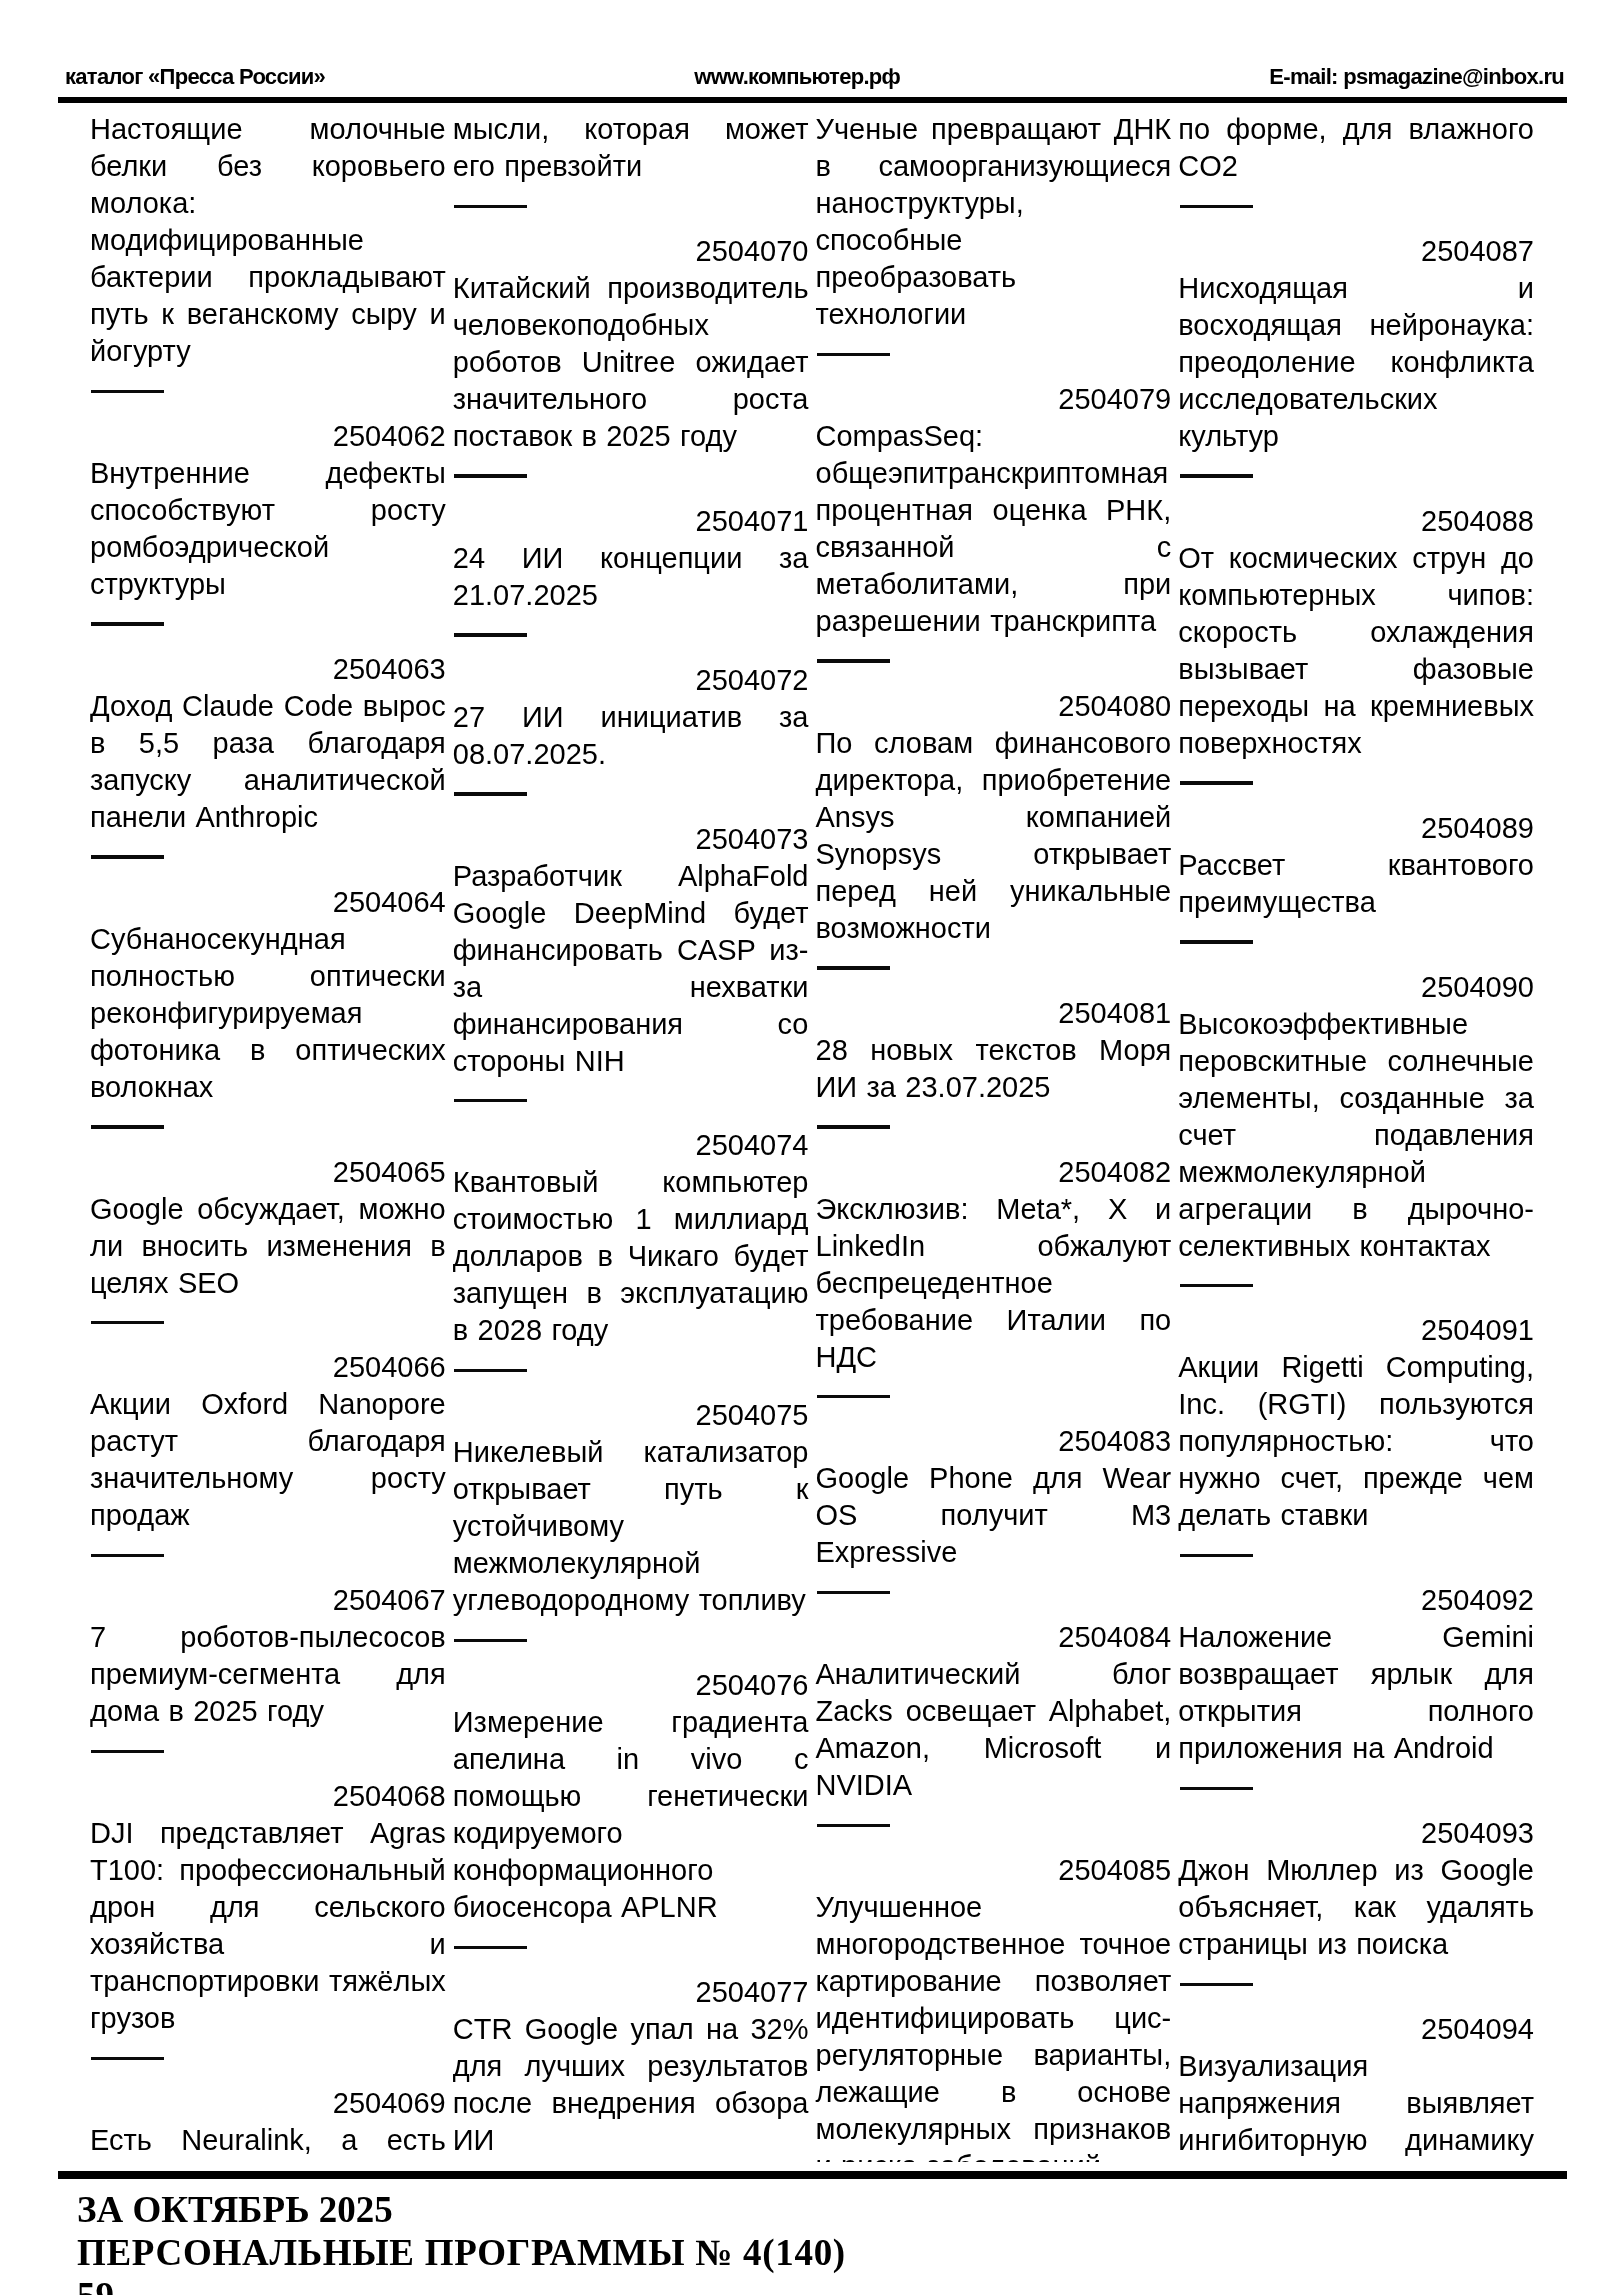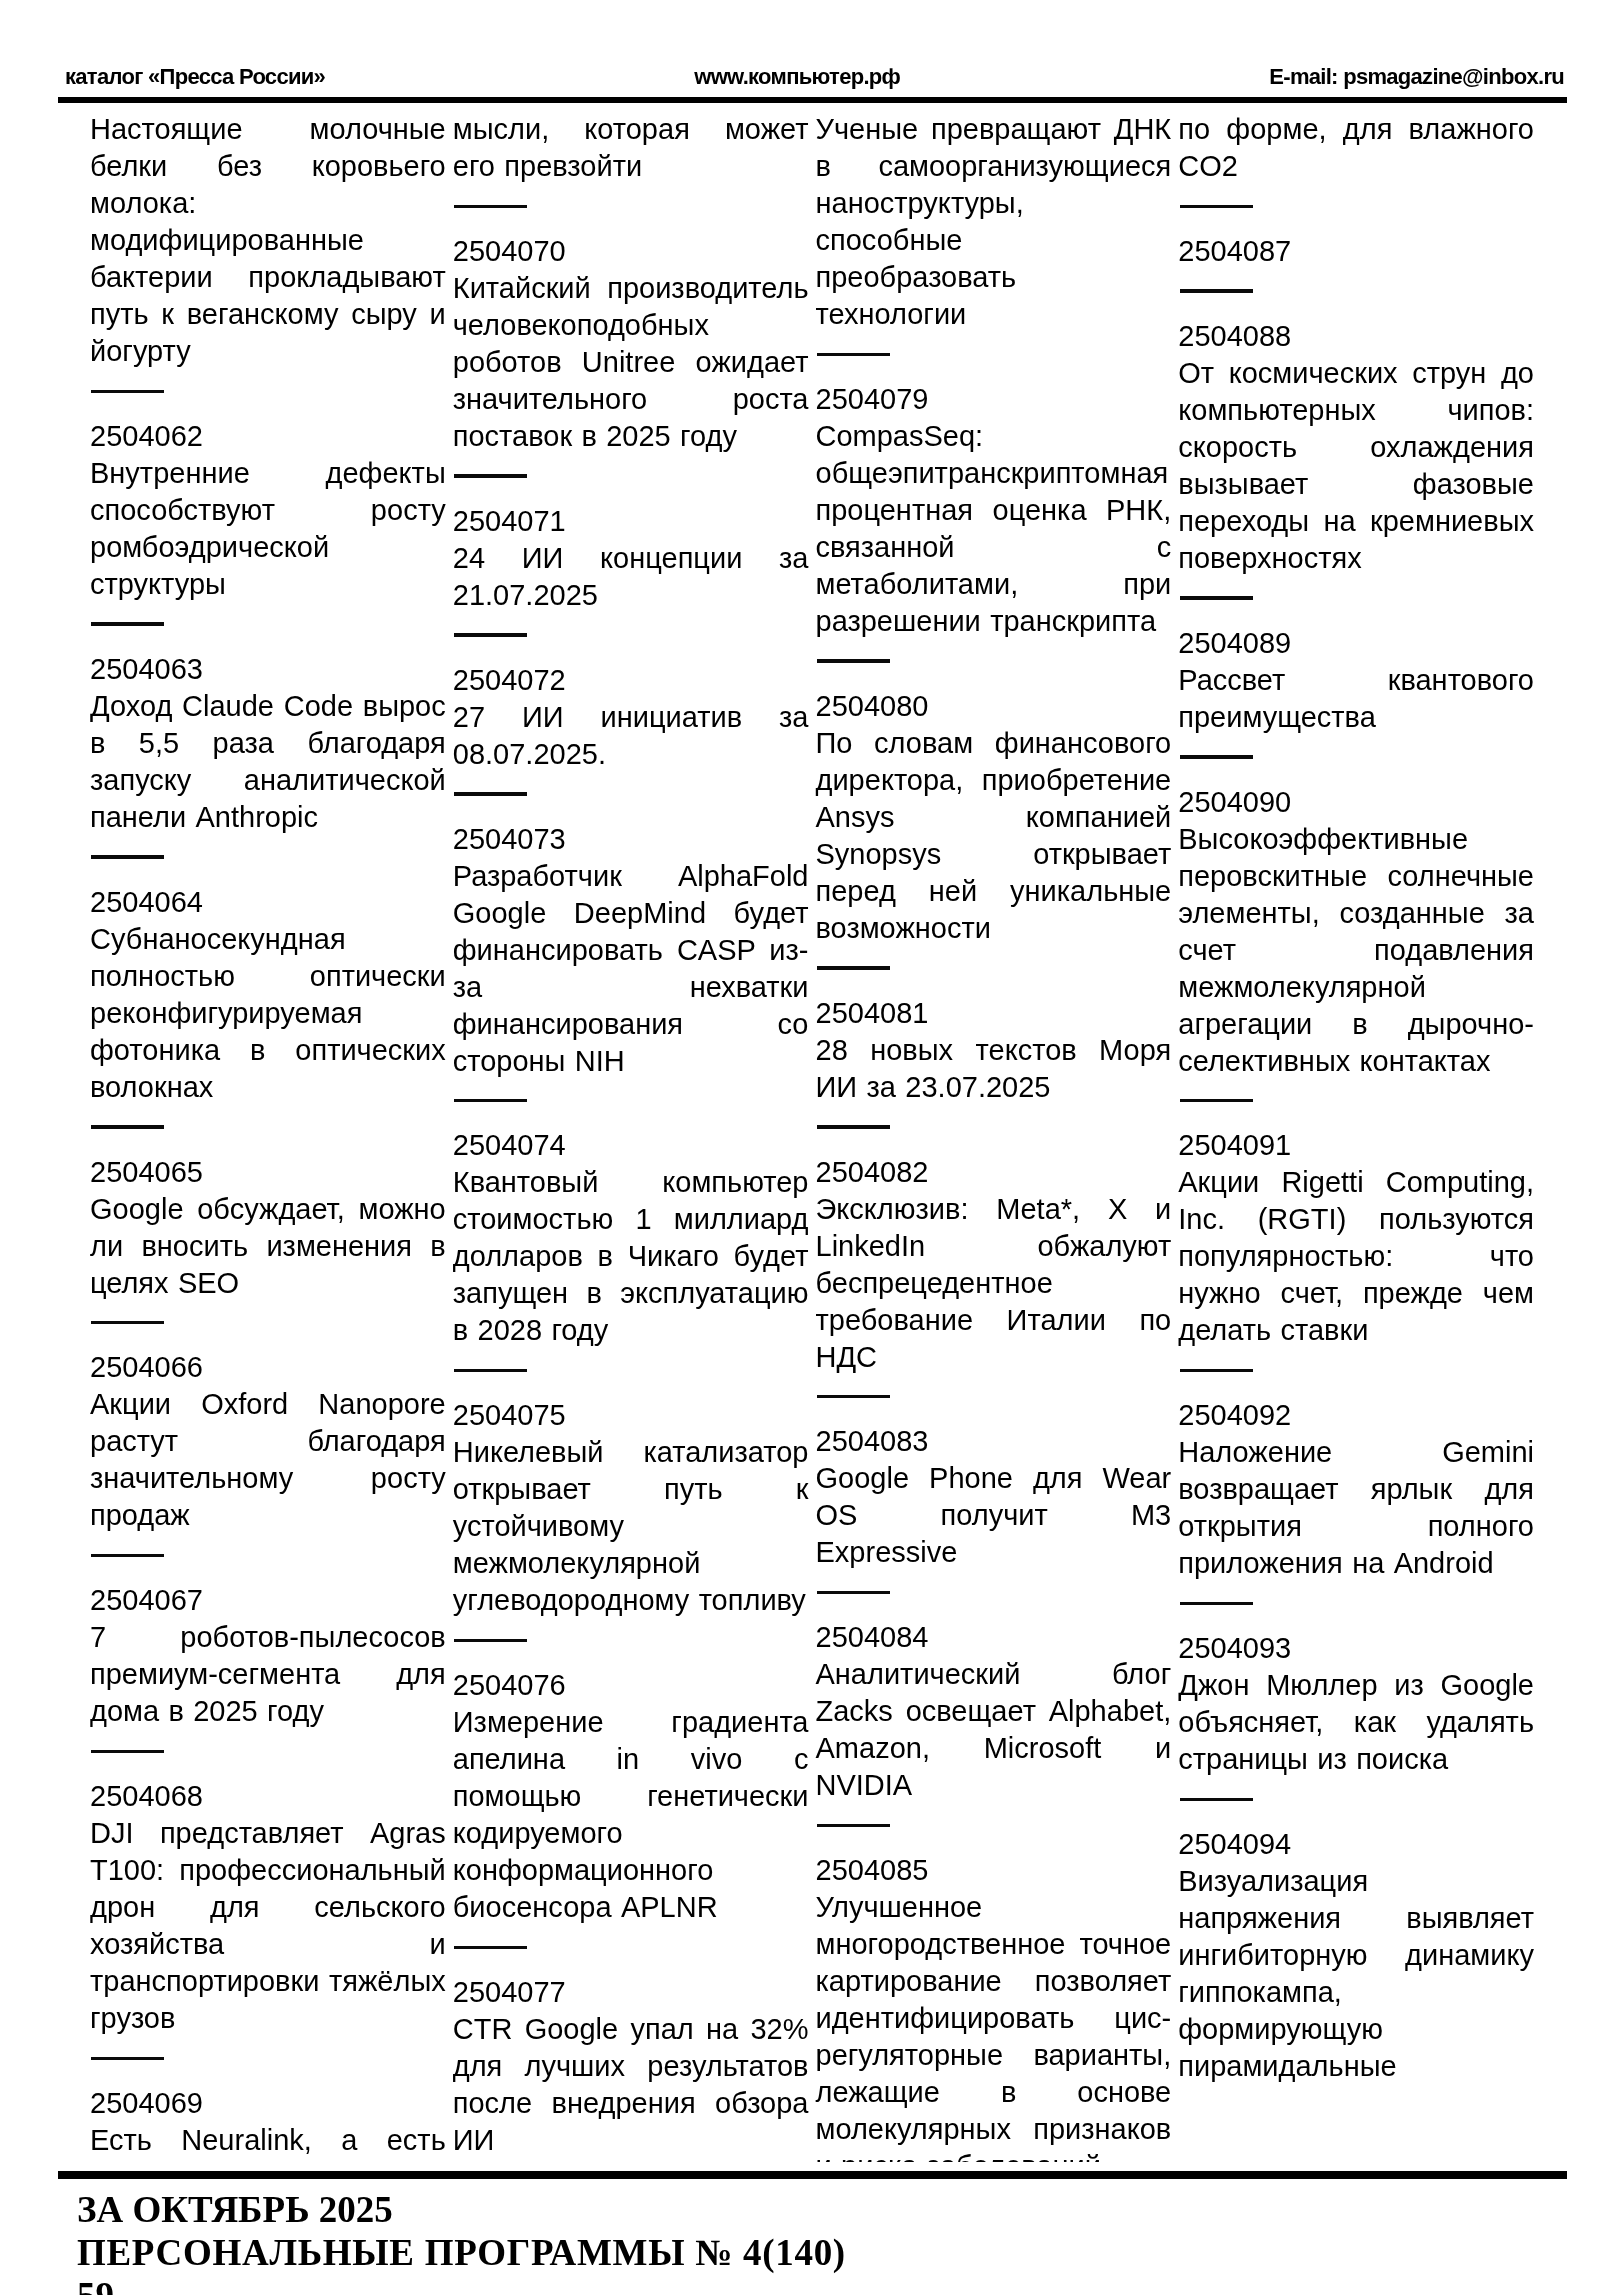--- a/index.html
+++ b/index.html
@@ -48,21 +48,21 @@
     min-width: 0;
     font-size: 29px;
     line-height: 37px;
   }
   .entry-text {
     text-align: justify;
     text-align-last: left;
     word-spacing: 1.3px;
   }
   .entry-id {
-    text-align: left;
+    text-align: right;
   }
   .entry-sep {
     width: 73px;
     height: 3.3px;
     background: #0a0a0a;
     margin: 19.6px 0 25px 1.3px;
   }
   .rule-bottom {
     position: absolute;
     top: 2171px;
@@ -174,20 +174,21 @@
       <div class="entry-id">2504084</div>
       <div class="entry-text">Аналитический блог Zacks освещает Alphabet, Amazon, Microsoft и NVIDIA</div>
       <div class="entry-sep"></div>
       <div class="entry-id">2504085</div>
       <div class="entry-text">Улучшенное многородственное точное картирование позволяет идентифицировать цис-регуляторные варианты, лежащие в основе молекулярных признаков и риска заболеваний</div>
     </div>
   <div class="column">
       <div class="entry-text">по форме, для влажного CO2</div>
       <div class="entry-sep"></div>
       <div class="entry-id">2504087</div>
+      <div class="entry-text">Нисходящая и восходящая нейронаука: преодоление конфликта исследовательских культур</div>
       <div class="entry-sep"></div>
       <div class="entry-id">2504088</div>
       <div class="entry-text">От космических струн до компьютерных чипов: скорость охлаждения вызывает фазовые переходы на кремниевых поверхностях</div>
       <div class="entry-sep"></div>
       <div class="entry-id">2504089</div>
       <div class="entry-text">Рассвет квантового преимущества</div>
       <div class="entry-sep"></div>
       <div class="entry-id">2504090</div>
       <div class="entry-text">Высокоэффективные перовскитные солнечные элементы, созданные за счет подавления межмолекулярной агрегации в дырочно-селективных контактах</div>
       <div class="entry-sep"></div>

